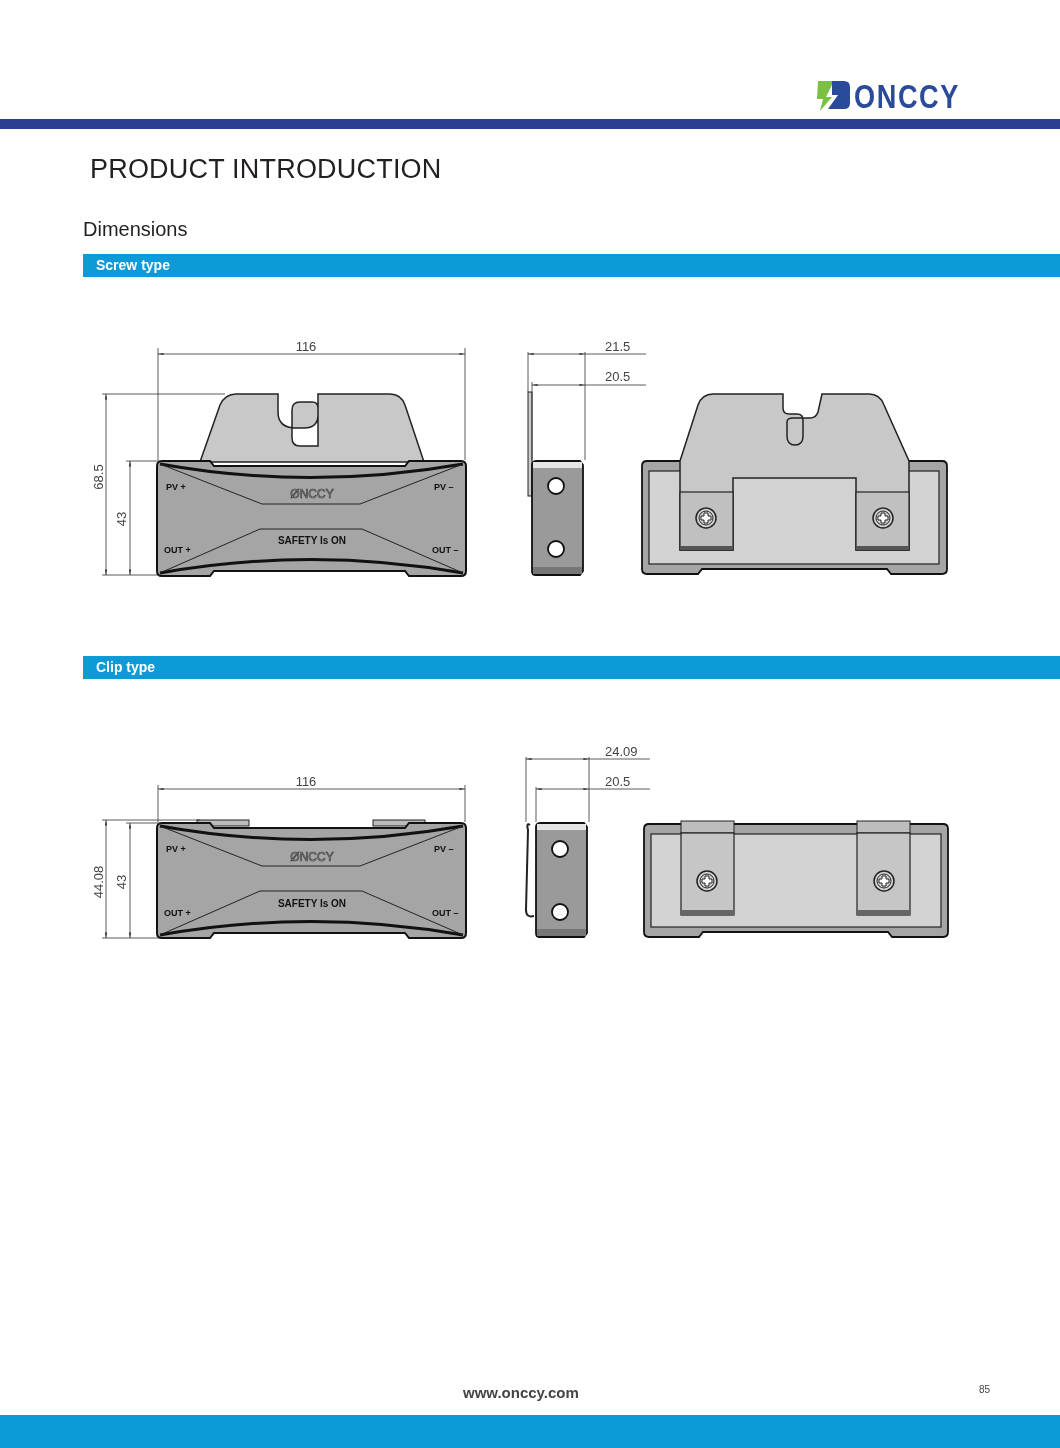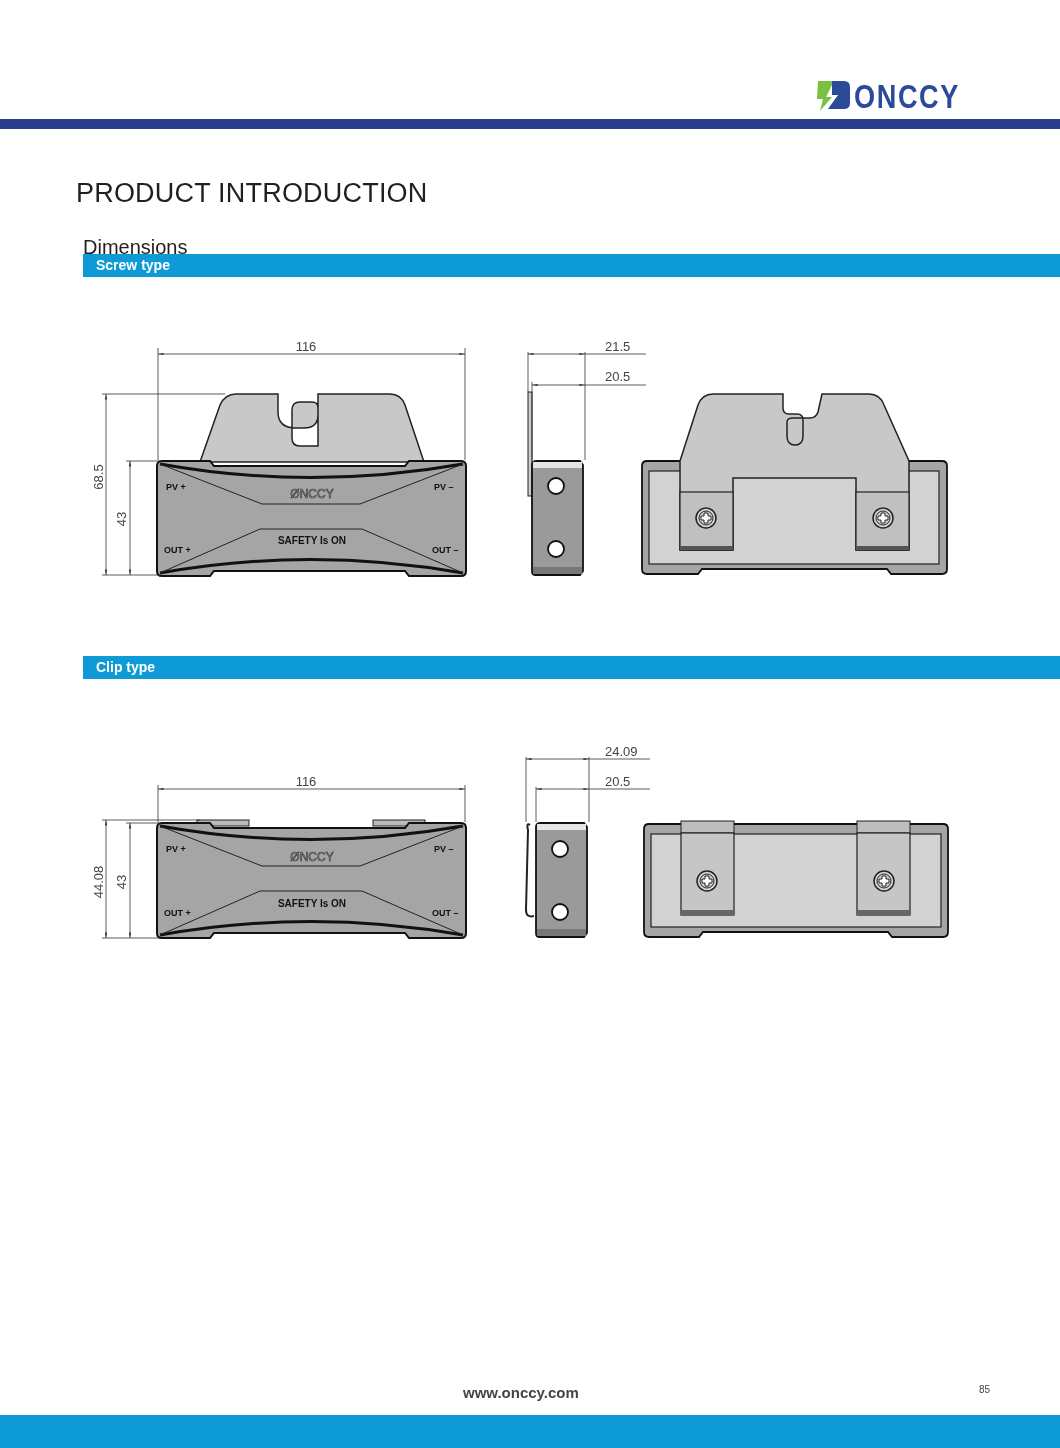--- a/index.html
+++ b/index.html
@@ -1,20 +1,20 @@
 <!DOCTYPE html>
 <html><head>
 <meta charset="utf-8">
 <style>
   html, body { margin:0; padding:0; background:#fff; }
   body { width:1060px; height:1448px; position:relative; overflow:hidden; font-family:"Liberation Sans", "DejaVu Sans", sans-serif; color:#231f20; }
   .logo { position:absolute; left:814px; top:77px; width:148px; height:36px; }
   .top-rule { position:absolute; left:0; top:119px; width:1060px; height:10px; background:#2a3d8f; }
-  .page-title { position:absolute; left:76px; top:154px; font-size:27px; letter-spacing:0.2px; color:#231f20;margin-top:24px; }
-  .subtitle { position:absolute; left:83px; top:236px; font-size:20px; color:#231f20; }
+  .page-title { position:absolute; left:90px; top:154px; font-size:27px; letter-spacing:0.2px; color:#231f20; }
+  .subtitle { position:absolute; left:83px; top:218px; font-size:20px; color:#231f20; }
   .section-bar { position:absolute; left:83px; width:985px; height:23px; background:#0e9ad7; color:#fff; font-size:14px; font-weight:bold; line-height:23px; box-sizing:border-box; padding-left:13px; }
   .bar-screw { top:254px; }
   .bar-clip { top:656px; }
   .drawing { position:absolute; left:0; top:0; }
   .dim { font-family:"Liberation Sans", sans-serif; font-size:13px; fill:#444; }
   .footer-url { position:absolute; left:463px; top:1384px; font-size:15px; color:#444;font-weight:bold; }
   .footer-page { position:absolute; left:979px; top:1384px; font-size:10px; color:#444; }
   .bottom-band { position:absolute; left:0; top:1415px; width:1060px; height:33px; background:#0e9ad7; }
 </style>
 </head>

